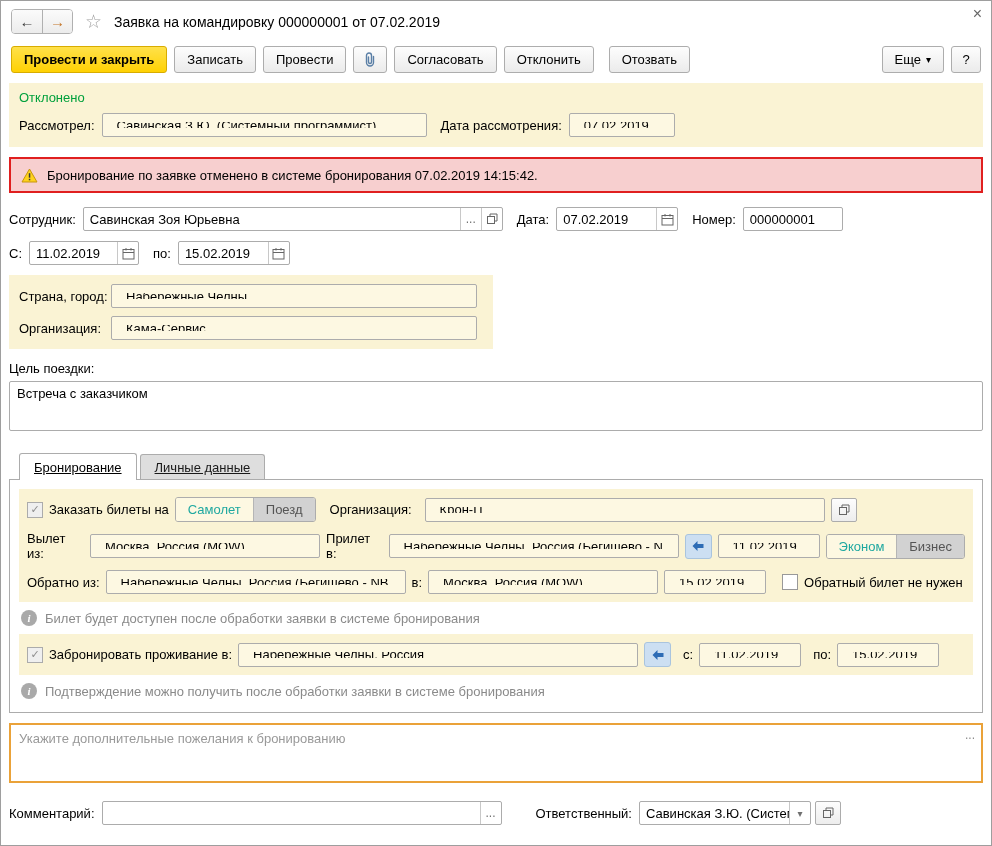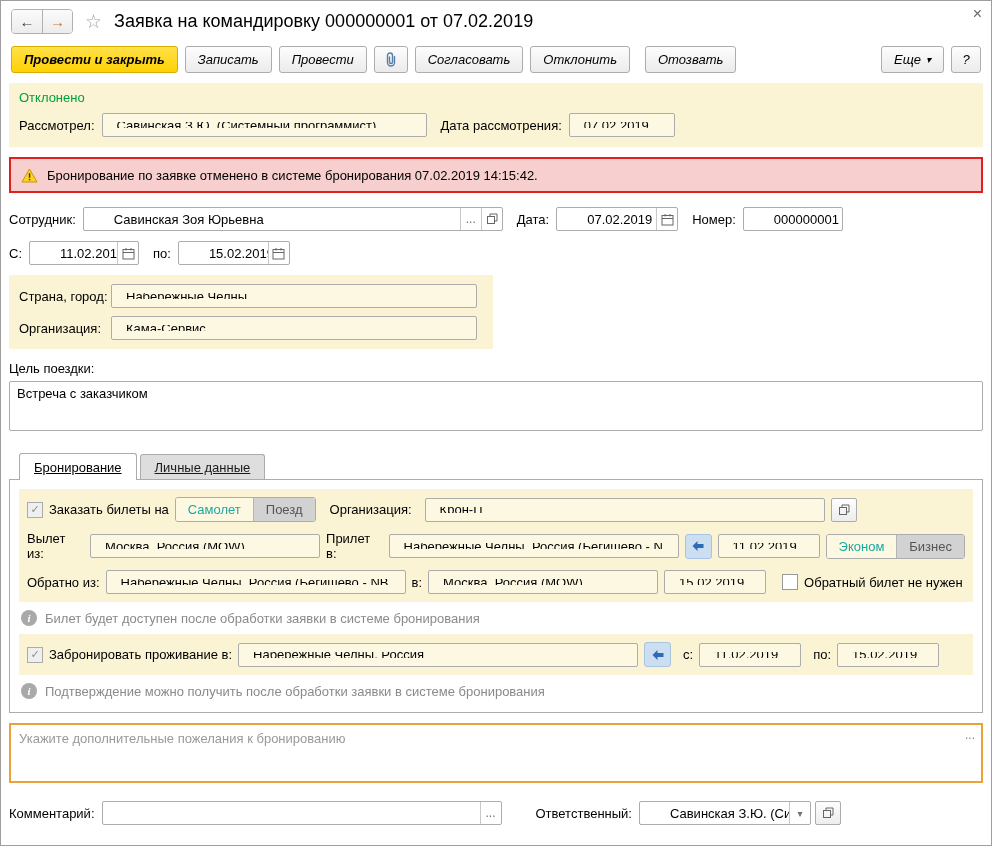--- a/index.html
+++ b/index.html
@@ -8,42 +8,42 @@
   .window {width:992px; height:846px; background:#fff; border:1px solid #9E9E9E; position:relative; overflow:hidden;}
 
   
   .titlebar {display:flex; align-items:center; gap:12px; padding:8px 30px 4px 10px;}
   .navgroup {display:flex; border:1px solid #B0B0B0; border-radius:4px; overflow:hidden; flex:none;}
   .navbtn {width:30px; height:23px; display:flex; align-items:center; justify-content:center;
            background:linear-gradient(#FBFBFB,#ECECEC); border:none; font-size:15px; cursor:pointer; font-family:inherit;}
   .navbtn.back {color:#3A3A3A;}
   .navbtn.fwd {border-left:1px solid #B0B0B0; color:#C4762A;}
   .star {font-size:19px; color:#9E9E9E; cursor:pointer; flex:none;}
-  .title {font-size:18px; white-space:nowrap; overflow:hidden; flex:1;}
+  .title {font-size:14px; white-space:nowrap; overflow:hidden; flex:1;}
   .close {position:absolute; top:5px; right:9px; color:#666; font-size:16px; cursor:pointer; line-height:1;}
 
   
   .toolbar {display:flex; align-items:center; gap:7px; padding:8px 10px;}
   .btn {height:27px; padding:0 12px; display:inline-flex; align-items:center; justify-content:center; gap:5px;
         background:linear-gradient(#FDFDFD,#EBEBEB); border:1px solid #ADADAD; border-radius:3px;
-        font-family:inherit; font-size:13px; color:#000; cursor:pointer; white-space:nowrap;font-style:italic;}
+        font-family:inherit; font-size:13px; color:#000; cursor:pointer; white-space:nowrap;}
   .btn.primary {background:linear-gradient(#FFE14A,#FFD103); border-color:#D8AC00; font-weight:700;}
   .btn.iconbtn {width:34px; padding:0;}
   .btn.qbtn {width:30px; padding:0;}
   .btn.recall {margin-left:8px;}
   .caret {font-size:10px;}
   .spacer {flex:1;}
 
   
   .status-panel {margin:2px 8px 0; background:#FAF3D4; padding:7px 10px 10px;}
   .status-state {color:#00A03C; margin-bottom:8px;}
   .inline {display:flex; align-items:center;}
   .lbl {white-space:nowrap; margin-right:7px;}
   .ml {margin-left:14px;}
-  .fg {display:flex; align-items:stretch; height:24px; border:1px solid #ACACAC; background:#fff; border-radius:2px; flex:none;padding-left:24px;}
+  .fg {display:flex; align-items:stretch; height:24px; border:1px solid #ACACAC; background:#fff; border-radius:2px; flex:none;}
   .fg.cream {background:#FDF8E2;}
   .fg-txt {flex:1; display:flex; align-items:center; padding:0 6px; white-space:nowrap; overflow:hidden;}
   .fg-btn {min-width:21px; display:flex; align-items:center; justify-content:center; border-left:1px solid #C8C8C8;
            color:#707070; font-size:12px; cursor:pointer; background:transparent;}
   .fg-input {flex:1; border:none; outline:none; background:transparent; font:13px "Liberation Sans",sans-serif; padding:0 6px;}
   .sqbtn {width:26px; height:24px; border:1px solid #ACACAC; border-radius:2px; background:linear-gradient(#FDFDFD,#EDEDED);
           display:inline-flex; align-items:center; justify-content:center; cursor:pointer; flex:none;}
 
   .alert {margin:10px 8px 0; border:2px solid #E01F1F; background:#F7CFCF; display:flex; align-items:center; gap:9px;
           padding:6px 10px; height:36px;text-align:right;}

